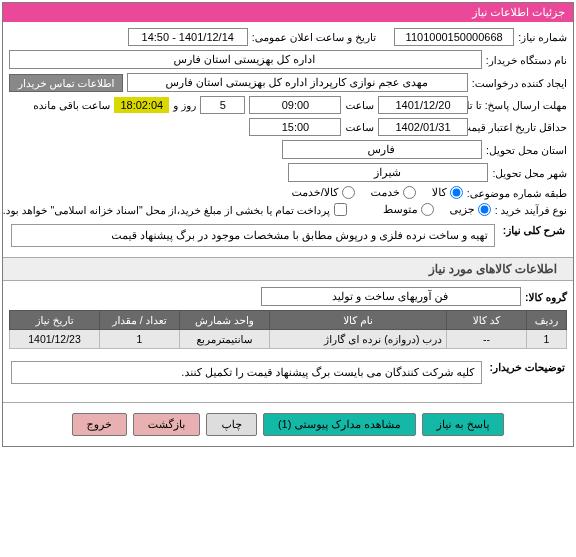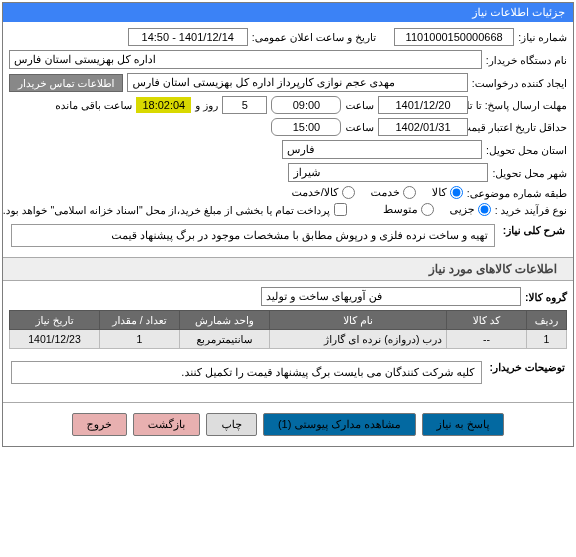--- a/index.html
+++ b/index.html
@@ -10,21 +10,21 @@
   direction: rtl;
   width: 576px;
   height: 557px;
   overflow: hidden;
 }
 .panel {
   border: 1px solid #7d7d7d;
   margin: 2px;
 }
 .panel-header {
-  background: #3b82f6;
+  background: #ec4899;
   color: #fff;
   padding: 3px 8px;
   font-size: 11px;
   text-align: right;
 }
 .panel-body {
   padding: 6px;
 }
 .row {
   display: flex;
@@ -39,23 +39,23 @@
   color: #000;
 }
 .field {
   background: #fff;
   border: 1px solid #888;
   padding: 2px 4px;
   font-size: 11px;
   text-align: center;
   min-height: 18px;
 }
-.field-wide { flex: 1; min-width: 100px; text-align: left; padding-right: 6px; }
+.field-wide { flex: 1; min-width: 100px; text-align: center; padding-right: 6px; }
 .field-med { width: 120px; }
-.field-short { width: 70px; border-radius: 6px; }
+.field-short { width: 92px; }
 .field-tiny { width: 45px; }
 .btn-link {
   background: #888;
   color: #fff;
   border: 1px solid #666;
   padding: 2px 8px;
   font-size: 10.5px;
   cursor: pointer;
 }
 .highlight {
@@ -108,21 +108,21 @@
   border-top: 1px solid #aaa;
   margin-top: 8px;
 }
 .btn {
   padding: 4px 14px;
   font-size: 11px;
   border: 1px solid #777;
   cursor: pointer;
   border-radius: 2px;
 }
-.btn-green { background: #0369a1; }
+.btn-green { background: #14b8a6; }
 .btn-gray { background: #ddd; }
 .btn-red { background: #e8b0b0; }
 .desc-row { display: flex; align-items: flex-start; gap: 8px; padding: 4px 2px;}
 .desc-box { flex:1; background:#fff; border:1px solid #999; padding:4px 6px; min-height:20px; text-align:right; font-size:11px;}
 .checkbox-row { display:inline-flex; align-items:center; gap:4px;}
 .checkbox-row input { margin:0; }
 </style>
 </head>
 <body>
 

